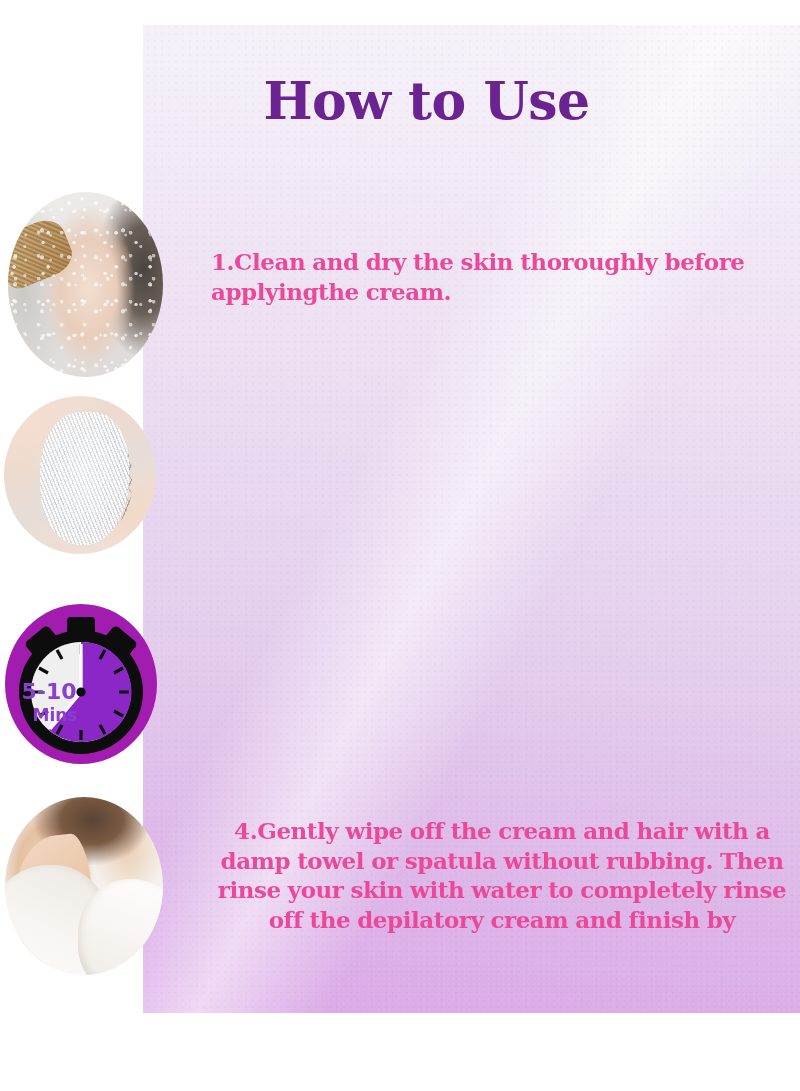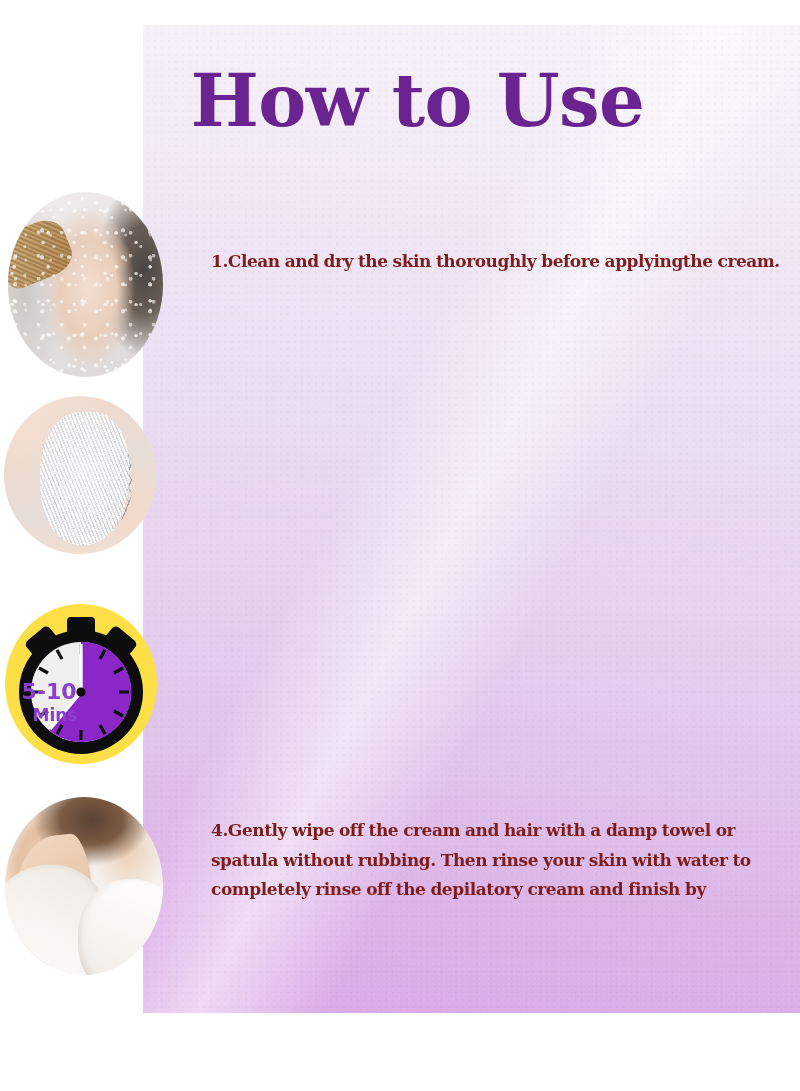--- a/index.html
+++ b/index.html
@@ -40,45 +40,45 @@
     background-image:
       radial-gradient(circle at 20% 80%, rgba(255,255,255,.08) 0 1px, transparent 1px),
       radial-gradient(circle at 70% 30%, rgba(120,60,150,.05) 0 1px, transparent 1px);
     background-size:5px 5px, 7px 7px;
     opacity:.8;
     pointer-events:none;
   }
   
   .title {
     position:absolute;
-    left:143px; top:66px; width:549px;
+    left:152px; top:66px; width:549px;
     text-align:center;
     color:#6a2390;
     font-family:"DejaVu Serif", serif;
     font-weight:bold;
-    font-size:72px;
+    font-size:52px;
     line-height:70px;
     letter-spacing:-0.5px;
   }
   
   .steps { position:absolute; left:0; top:0; width:800px; height:1091px; }
   .step-text {
     position:absolute;
-    color:#7f1d1d;
+    color:#ec4899;
     font-family:"DejaVu Serif", serif;
     font-weight:bold;
-    font-size:17px;
+    font-size:23px;
     line-height:29.5px;
     letter-spacing:-0.45px;
     word-spacing:-0.5px;
   }
   #step1 { left:211px; top:247px; width:576px; }
   #step2 { left:211px; top:411px; width:545px; }
   #step3 { left:211px; top:621px; width:560px; }
-  #step4 { left:211px; top:816px; width:582px; }
+  #step4 { left:211px; top:816px; width:582px;text-align:center; }
 
   
   .circle {
     position:absolute;
     border-radius:50%;
     overflow:hidden;
   }
   
   #circle1 { left:8px; top:192px; width:155px; height:185px; }
   #circle1 .bg {
@@ -134,21 +134,21 @@
   }
   #circle2 .hairs {
     position:absolute; left:30%; top:18%; width:54%; height:70%;
     background-image:
       repeating-linear-gradient(112deg, rgba(96,104,112,.48) 0 1px, transparent 1px 6px),
       repeating-linear-gradient(58deg, rgba(110,118,126,.34) 0 1px, transparent 1px 7px);
     border-radius:45%;
     filter:blur(0.3px);
   }
   
-  #circle3 { left:5px; top:604px; width:152px; height:160px; background:#fde047; }
+  #circle3 { left:5px; top:604px; width:152px; height:160px; background:#a21caf; }
   #circle3 .sw { position:absolute; inset:0; }
   
   #circle4 { left:5px; top:797px; width:158px; height:178px; }
   #circle4 .bg {
     position:absolute; inset:0;
     background:
       radial-gradient(ellipse 44% 30% at 55% 13%, #5b4334 0%, #7a5a42 45%, rgba(122,90,66,0) 85%),
       radial-gradient(ellipse 30% 42% at 26% 42%, #f0d5bd 0%, #e4c0a3 60%, rgba(228,192,163,0) 100%),
       radial-gradient(ellipse 26% 34% at 78% 30%, #ecd0b6 0%, rgba(236,208,182,0) 85%),
       linear-gradient(170deg, #f6f2ee 0%, #f3eee9 40%, #fbfaf8 100%);

